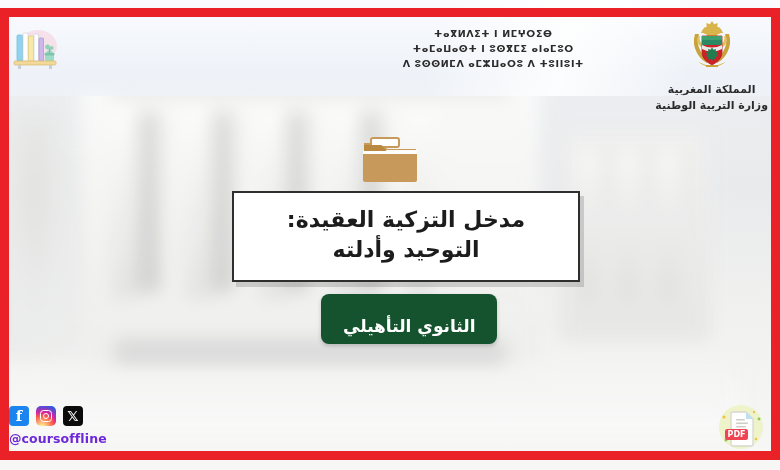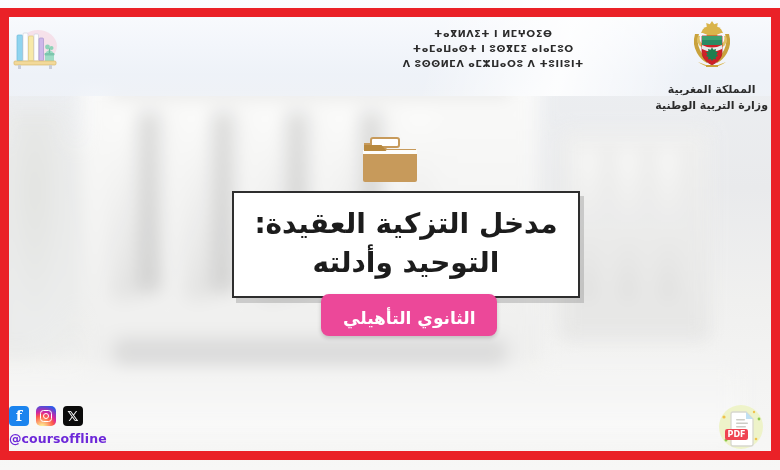--- a/index.html
+++ b/index.html
@@ -116,28 +116,28 @@
   
   .title-card{
     position:absolute;left:232px;top:191px;width:348px;
     background:#ffffff;border:2px solid #2e2e2e;
     box-shadow:4px 5px 0 rgba(120,120,120,.30);
     padding:12px 18px 14px;box-sizing:border-box;z-index:25;
   }
   .title-text{
     direction:rtl;text-align:center;color:#1c1c1c;
     font-family:"DejaVu Sans","Liberation Sans",sans-serif;
-    font-size:28px;line-height:1.38;font-weight:700;
+    font-size:22px;line-height:1.38;font-weight:700;
   }
 
   
   .badge{
     position:absolute;left:321px;top:294px;z-index:25;
-    background:#ec4899;color:#fff;border-radius:8px;
-    padding:16px 22px 9px;direction:rtl;
+    background:#14532d;color:#fff;border-radius:8px;
+    padding:24px 22px 9px;direction:rtl;
     font-family:"DejaVu Sans","Liberation Sans",sans-serif;
     font-size:17px;font-weight:700;line-height:1;
     box-shadow:0 2px 4px rgba(0,0,0,.18);
   }
 
   
   .social{
     position:absolute;left:9px;bottom:24px;z-index:35;
   }
   .social-icons{display:flex;gap:7px;align-items:center;margin-bottom:5px;}

